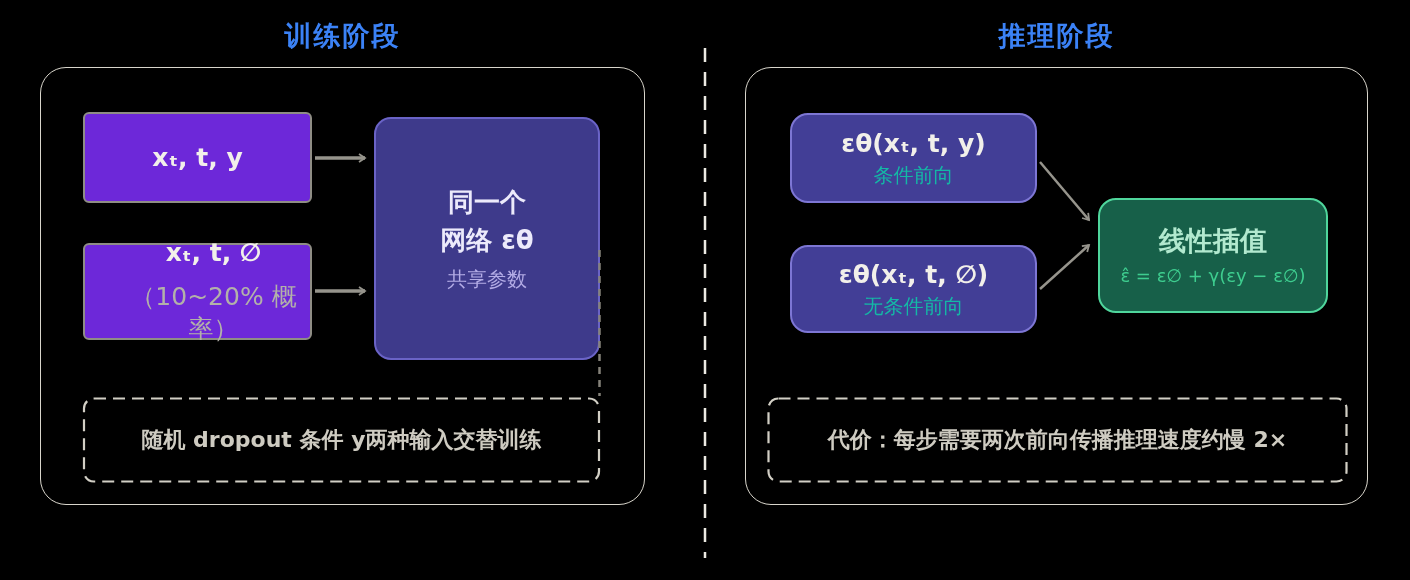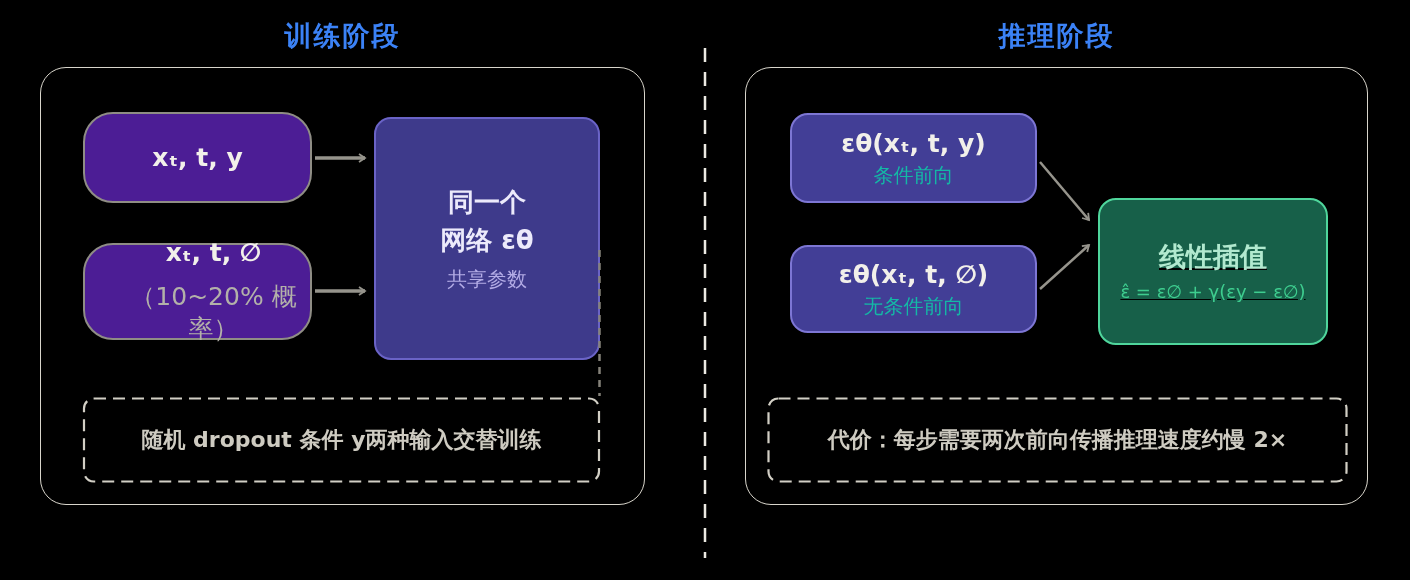--- a/index.html
+++ b/index.html
@@ -13,21 +13,21 @@
     top:18px;text-align:center;font-size:27px;font-weight:bold;color:#3b82f6;
     letter-spacing:2px;
   }
   .container{
     top:67px;height:438px;border:1.5px solid #d8d5cb;border-radius:26px;background:transparent;
   }
   .node{
     display:flex;flex-direction:column;align-items:center;justify-content:center;
     text-align:center;border-radius:18px;
   }
-  .gray-box{background:#4c1d95;border:2px solid #8f8d85;border-radius:30px;}
+  .gray-box{background:#6d28d9;border:2px solid #8f8d85;border-radius:6px;}
   .purple-left{background:#3e3a8b;border:2px solid #6a63c6;border-radius:16px;}
   .purple-right{background:#423e96;border:2px solid #7d76d4;}
   .green-box{background:#176049;border:2px solid #4fd69c;}
   .lbl-main{font-size:25px;font-weight:bold;color:#f2f0ea;line-height:1.25;}
   .lbl-sub-gray{font-size:25px;color:#b3b1a9;line-height:1.3;margin-top:12px;}
   .lbl-lavender{font-size:20px;color:#14b8a6;line-height:1.3;margin-top:3px;}
   .net-title{font-size:26px;font-weight:bold;color:#eceafb;line-height:1.45;}
   .net-caption{font-size:20px;color:#b3ace6;margin-top:7px;text-align:center;}
   .green-title{font-size:27px;font-weight:bold;color:#b2e9cf;line-height:1.2;}
   .green-formula{font-size:18px;color:#3ecd8f;margin-top:8px;white-space:nowrap;}
@@ -71,21 +71,21 @@
 <div class="abs node purple-right" style="left:790px;top:113px;width:247px;height:90px;">
   <div class="lbl-main">εθ(xₜ, t, y)</div>
   <div class="lbl-lavender">条件前向</div>
 </div>
 
 <div class="abs node purple-right" style="left:790px;top:245px;width:247px;height:88px;">
   <div class="lbl-main">εθ(xₜ, t, ∅)</div>
   <div class="lbl-lavender">无条件前向</div>
 </div>
 
-<div class="abs node green-box" style="left:1098px;top:198px;width:230px;height:147px;text-decoration:underline;">
+<div class="abs node green-box" style="left:1098px;top:198px;width:230px;height:115px;">
   <div class="green-title">线性插值</div>
   <div class="green-formula">ε̂ = ε∅ + γ(εy − ε∅)</div>
 </div>
 
 <div class="abs note-box" style="left:768px;top:398px;width:579px;height:84px;">
   <div>代价：每步需要两次前向传播</div>
   <div>推理速度约慢 2×</div>
 </div>
 
 <svg class="overlay" width="1410" height="580" viewBox="0 0 1410 580">

